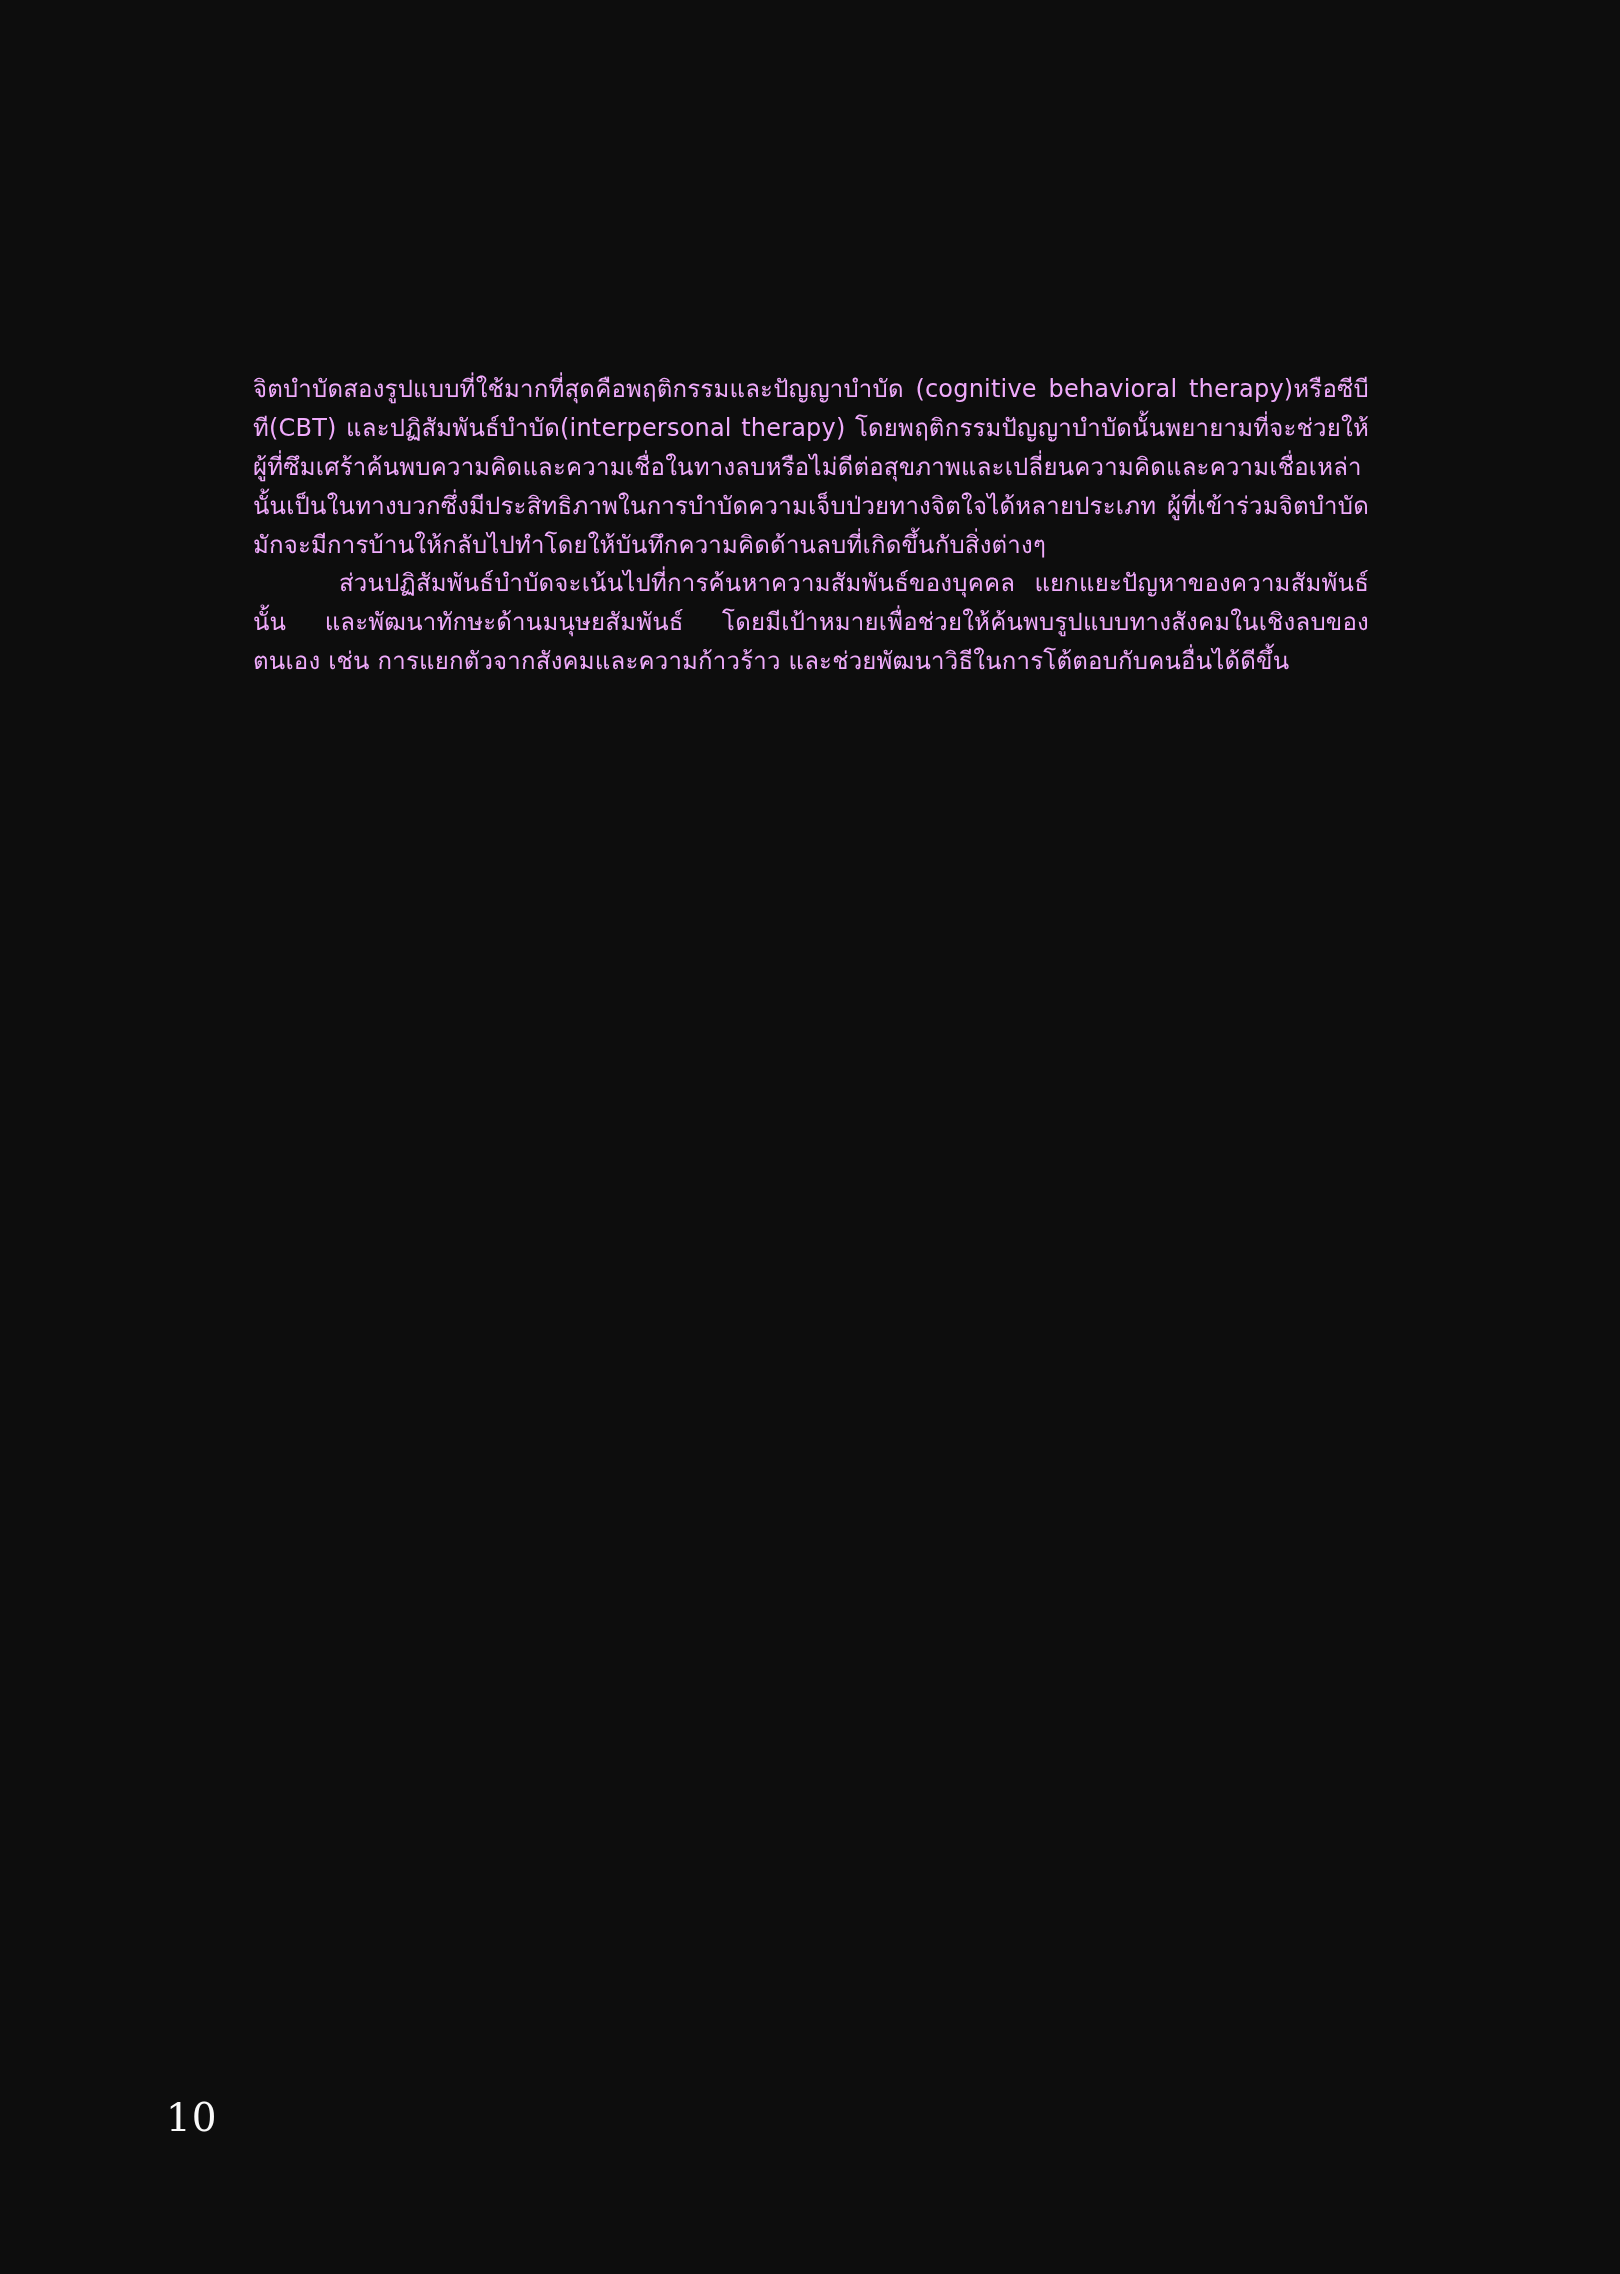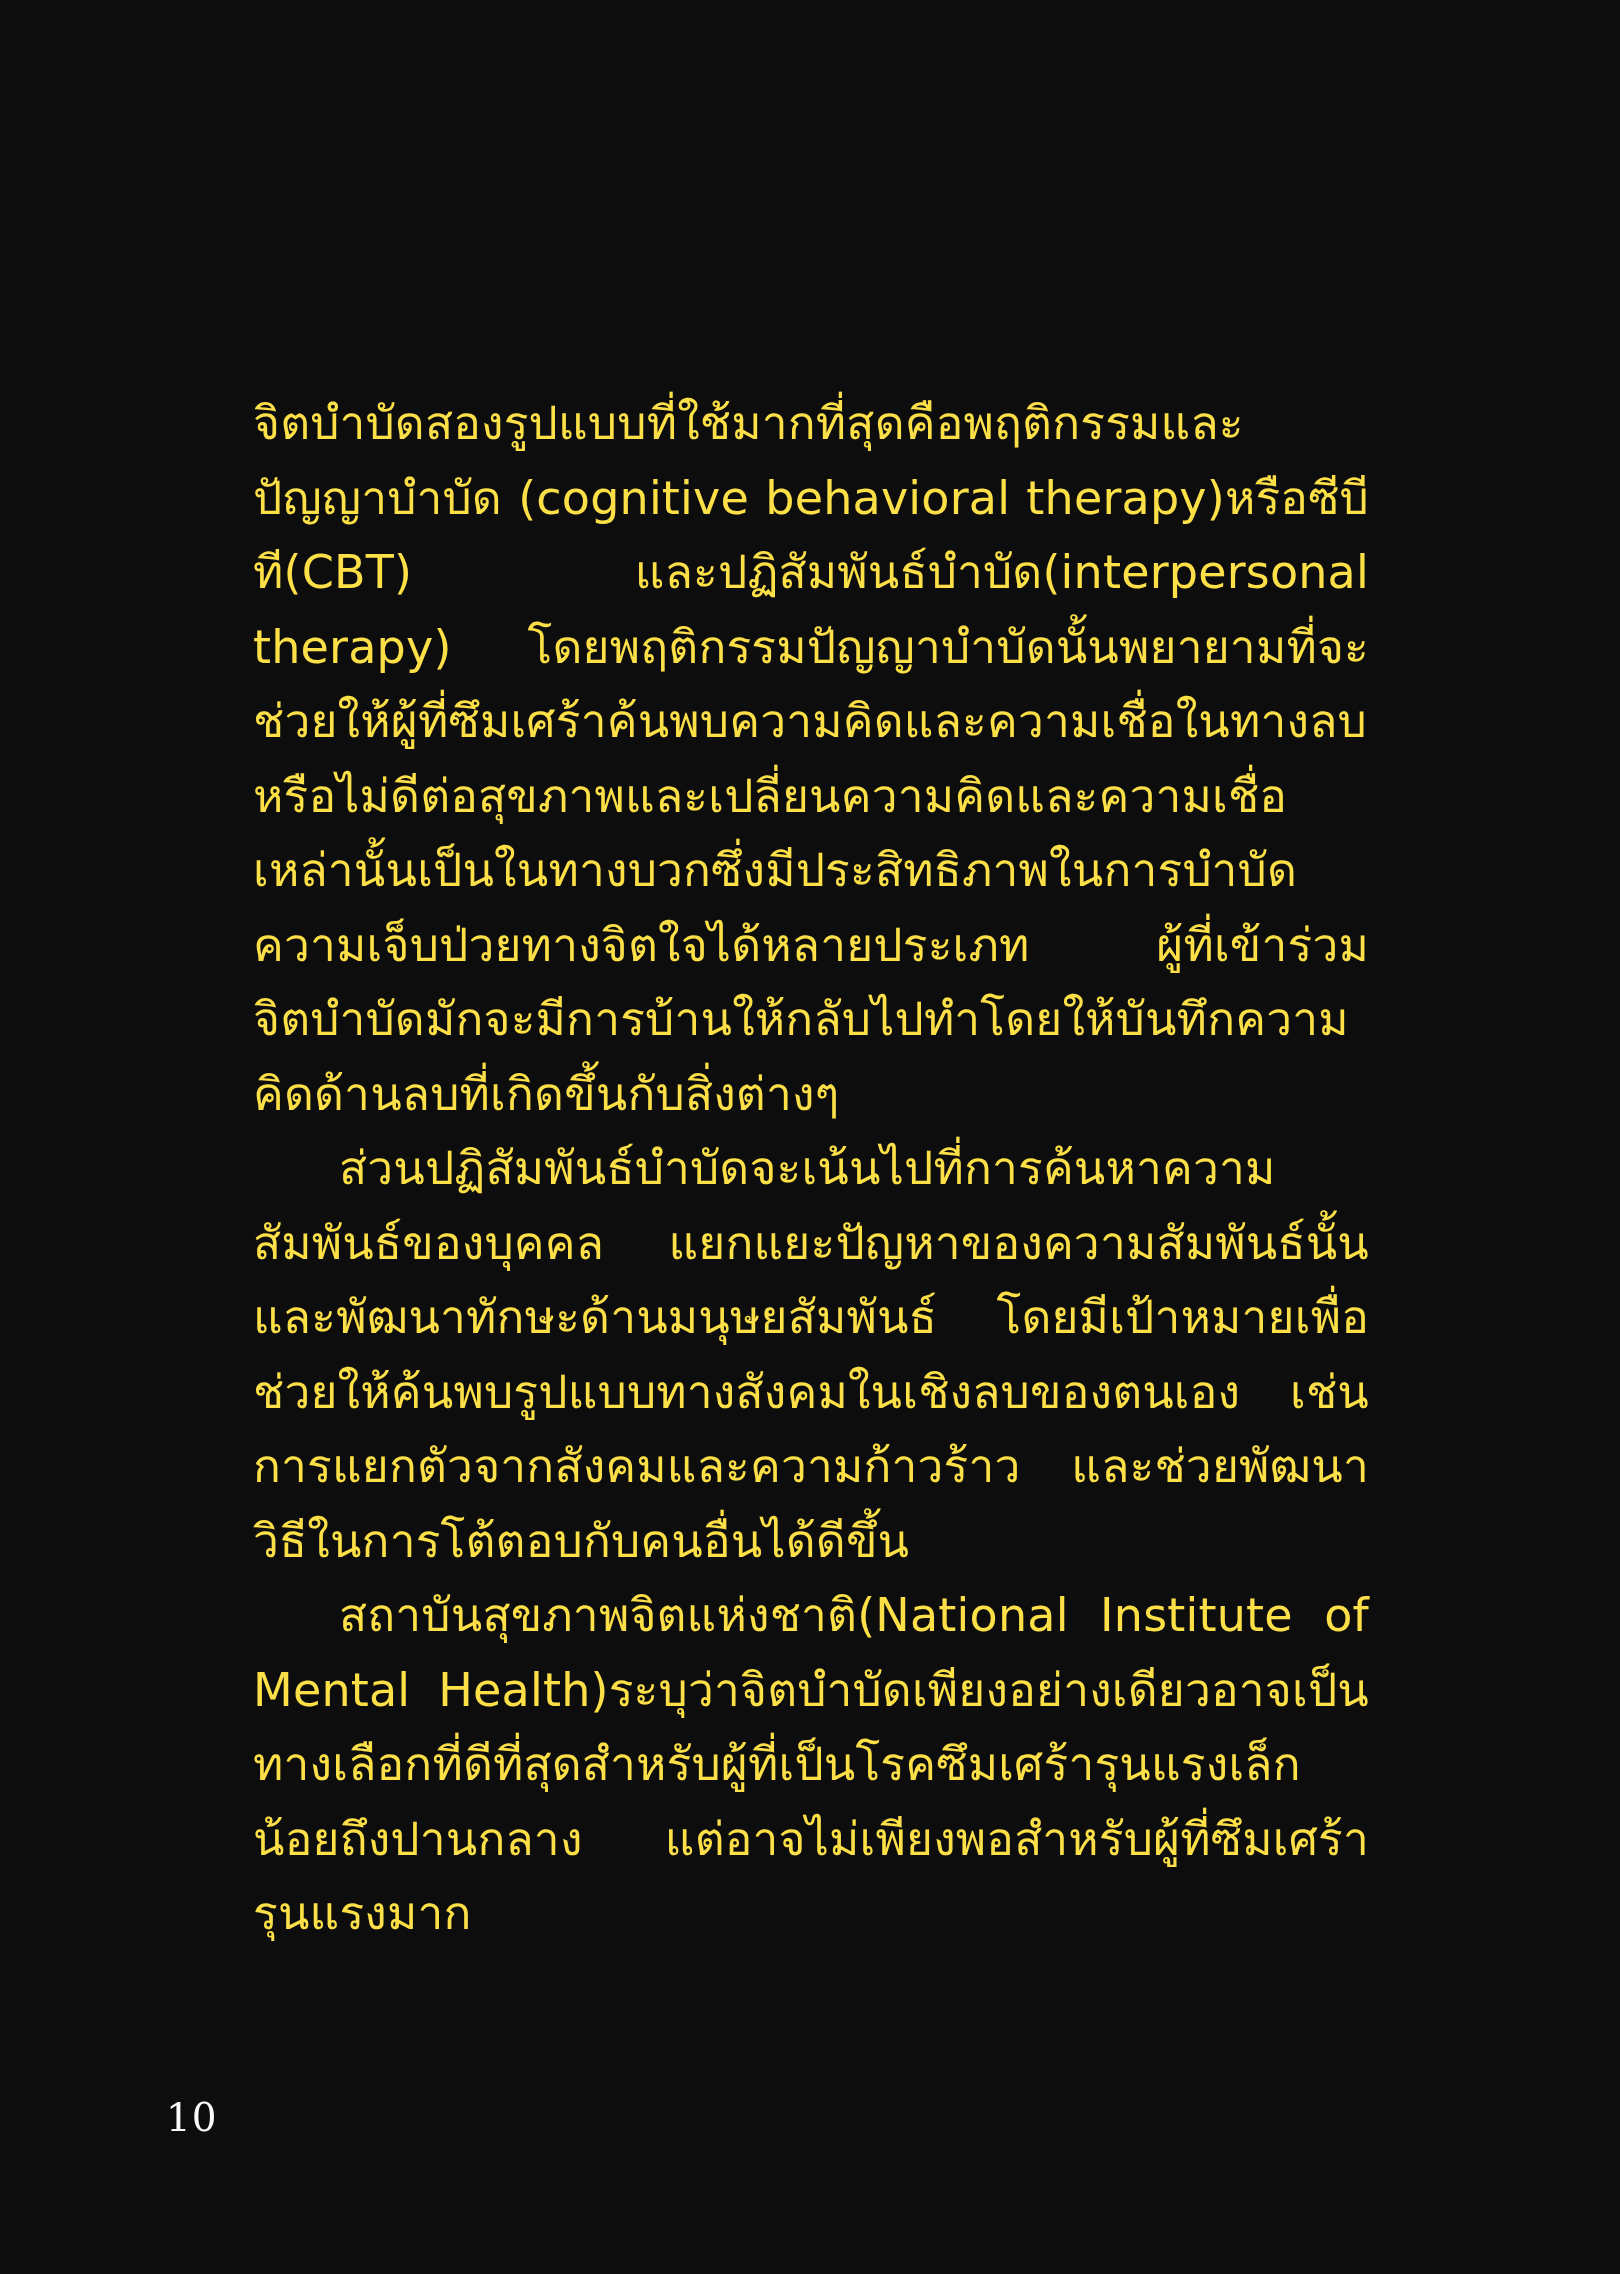--- a/index.html
+++ b/index.html
@@ -20,26 +20,26 @@
     inset: 0;
     background: #0d0d0d;
   }
   .text-column {
     position: absolute;
     left: 253px;
     top: 370px;
     width: 1116px;
   }
   .para {
-    font-size: 46px;
+    font-size: 24px;
     line-height: 1.62;
     text-align: justify;
     text-justify: inter-word;
-    color: #fde047;
-    margin: 16px 0 0 0;
+    color: #f0abfc;
+    margin: 0 0 0 0;
     letter-spacing: 0.2px;
     font-weight: 400;
   }
   .para.indented {
     text-indent: 86px;
   }
   .para + .para {
     margin-top: 0;
   }
   .page-number {
@@ -53,19 +53,18 @@
   }
 </style>
 </head>
 <body>
 
 <div class="page">
 
   <div class="text-column">
     <p class="para">จิตบำบัดสองรูปแบบที่ใช้มากที่สุดคือพฤติกรรมและปัญญาบำบัด (cognitive behavioral therapy)หรือซีบีที(CBT) และปฏิสัมพันธ์บำบัด(interpersonal therapy) โดยพฤติกรรมปัญญาบำบัดนั้นพยายามที่จะช่วยให้ผู้ที่ซึมเศร้าค้นพบความคิดและความเชื่อในทางลบหรือไม่ดีต่อสุขภาพและเปลี่ยนความคิดและความเชื่อเหล่านั้นเป็นในทางบวกซึ่งมีประสิทธิภาพในการบำบัดความเจ็บป่วยทางจิตใจได้หลายประเภท ผู้ที่เข้าร่วมจิตบำบัดมักจะมีการบ้านให้กลับไปทำโดยให้บันทึกความคิดด้านลบที่เกิดขึ้นกับสิ่งต่างๆ</p>
     <p class="para indented">ส่วนปฏิสัมพันธ์บำบัดจะเน้นไปที่การค้นหาความสัมพันธ์ของบุคคล แยกแยะปัญหาของความสัมพันธ์นั้น และพัฒนาทักษะด้านมนุษยสัมพันธ์ โดยมีเป้าหมายเพื่อช่วยให้ค้นพบรูปแบบทางสังคมในเชิงลบของตนเอง เช่น การแยกตัวจากสังคมและความก้าวร้าว และช่วยพัฒนาวิธีในการโต้ตอบกับคนอื่นได้ดีขึ้น</p>
-    <p class="para indented">สถาบันสุขภาพจิตแห่งชาติ(National Institute of Mental Health)ระบุว่าจิตบำบัดเพียงอย่างเดียวอาจเป็นทางเลือกที่ดีที่สุดสำหรับผู้ที่เป็นโรคซึมเศร้ารุนแรงเล็กน้อยถึงปานกลาง แต่อาจไม่เพียงพอสำหรับผู้ที่ซึมเศร้ารุนแรงมาก</p>
   </div>
 
   <div class="page-number">10</div>
 
 </div>
 
 
 </body></html>

